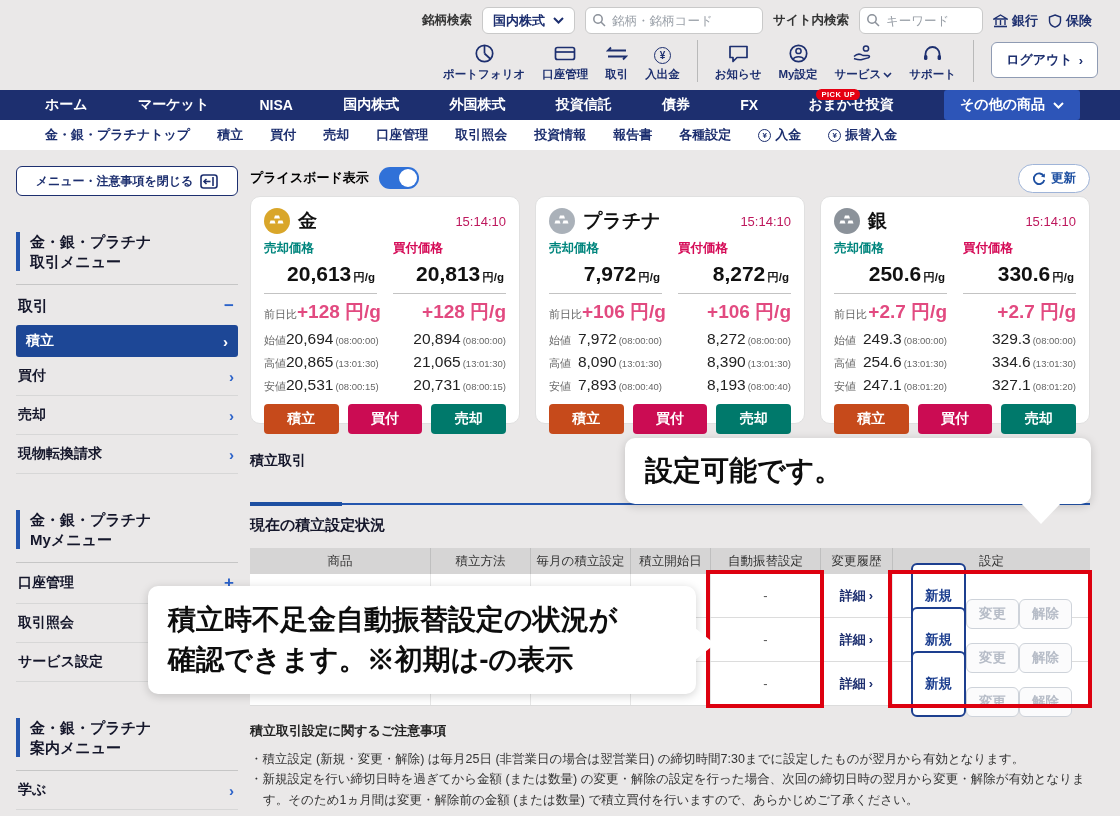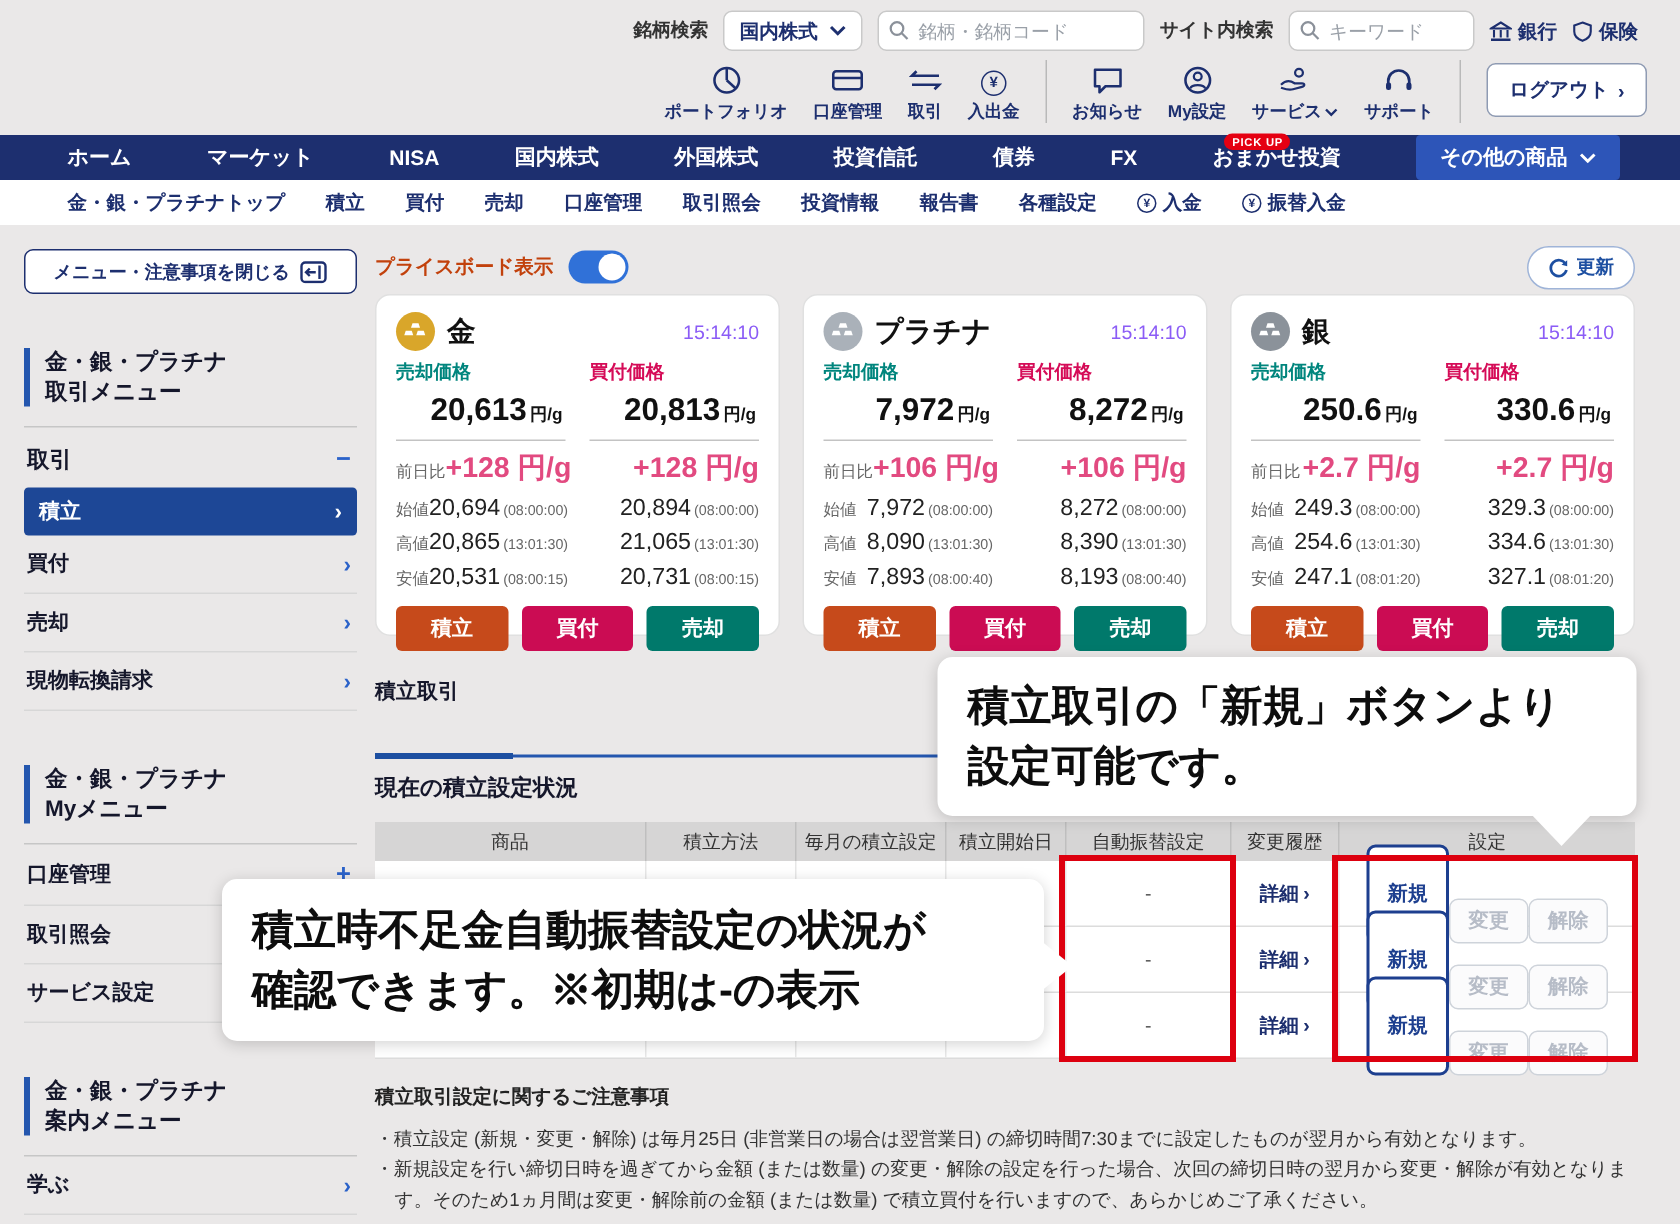--- a/index.html
+++ b/index.html
@@ -48,32 +48,32 @@
   .sb-head .tgl { color:#2b62c9; font-size:17px; font-weight:bold; }
   .sb-active { background:#1d4796; color:#fff; border-radius:3px; display:flex; justify-content:space-between; align-items:center; padding:7px 10px; font-size:14px; font-weight:bold; cursor:pointer; }
   .sb-item { display:flex; justify-content:space-between; align-items:center; padding:10px 4px 10px 2px; font-size:14px; font-weight:bold; color:#15172b; border-bottom:1px solid #d7d7d7; cursor:pointer; }
   .sb-item .arr, .sb-active .arr { color:#2b62c9; font-size:15px; font-weight:bold; }
   .sb-active .arr { color:#fff; }
   .sb-item .tgl { color:#2b62c9; font-size:17px; font-weight:bold; }
 
   
   .main { position:absolute; left:250px; top:160px; width:840px; height:656px; }
   .pb-header { position:absolute; top:4px; left:0; width:100%; height:28px; display:flex; align-items:center; }
-  .pb-toggle-label { font-size:13px; font-weight:bold; color:#c2410c; margin-right:10px; }
+  .pb-toggle-label { font-size:13px; font-weight:bold; color:#000000; margin-right:10px; }
   .toggle { width:40px; height:22px; border-radius:11px; background:#3071d8; position:relative; cursor:pointer; }
   .toggle .knob { position:absolute; right:2px; top:2px; width:18px; height:18px; border-radius:50%; background:#fff; }
   .refresh-btn { position:absolute; right:0; top:0; background:#fff; border:1.5px solid #9fb4d8; border-radius:15px; padding:5px 13px; display:flex; align-items:center; gap:5px; font-size:12.5px; font-weight:bold; color:#1d4fa1; cursor:pointer; font-family:"Liberation Sans",sans-serif; }
 
   .cards { position:absolute; top:36px; left:0; width:840px; display:flex; justify-content:space-between; }
   .card { width:270px; height:228px; background:#fff; border:1px solid #e0e0e0; border-radius:10px; padding:11px 13px; }
   .card-head { display:flex; align-items:center; gap:8px; }
   .metal-ic { width:26px; height:26px; border-radius:50%; display:flex; align-items:center; justify-content:center; }
   .metal-gold { background:#d9a62a; } .metal-plat { background:#aab1b9; } .metal-silv { background:#8b929a; }
   .card-name { font-size:19px; font-weight:bold; color:#111; }
-  .card-time { margin-left:auto; font-size:13px; color:#8b5cf6; }
+  .card-time { margin-left:auto; font-size:13px; color:#be185d; }
   .cols { display:flex; gap:16px; margin-top:6px; }
   .col { flex:1; min-width:0; }
   .pc-lab { font-size:12.5px; font-weight:bold; }
   .pc-lab.sell { color:#00857d; } .pc-lab.buy { color:#d50b57; }
   .pc-price { text-align:right; font-size:21px; font-weight:bold; color:#111; border-bottom:1px solid #c3c3c3; padding:5px 2px 7px 0; white-space:nowrap; }
   .pc-price .unit { font-size:11.5px; margin-left:2px; }
   .prow { display:flex; justify-content:space-between; align-items:baseline; margin-top:5px; white-space:nowrap; }
   .prow.right { justify-content:flex-end; }
   .prow .lab { font-size:11px; color:#666; }
   .prow .pink { font-size:19px; font-weight:bold; color:#e24a80; }
@@ -646,21 +646,20 @@
         <button class="btn-dis">解除</button>
       </span>
         </div>
     </div>
   </div>
 
   <div class="redbox r1"></div>
   <div class="redbox r2"></div>
 
   <div class="callout callout-new">
-    <div>積立取引の「新規」ボタンより</div>
     <div>設定可能です。</div>
     <div class="ptr"></div>
   </div>
 
   <div class="notes">
     <div class="notes-title">積立取引設定に関するご注意事項</div>
     <div class="note-item">・積立設定 (新規・変更・解除) は毎月25日 (非営業日の場合は翌営業日) の締切時間7:30までに設定したものが翌月から有効となります。</div>
     <div class="note-item">・新規設定を行い締切日時を過ぎてから金額 (または数量) の変更・解除の設定を行った場合、次回の締切日時の翌月から変更・解除が有効となります。そのため1ヵ月間は変更・解除前の金額 (または数量) で積立買付を行いますので、あらかじめご了承ください。</div>
   </div>
 </div>

